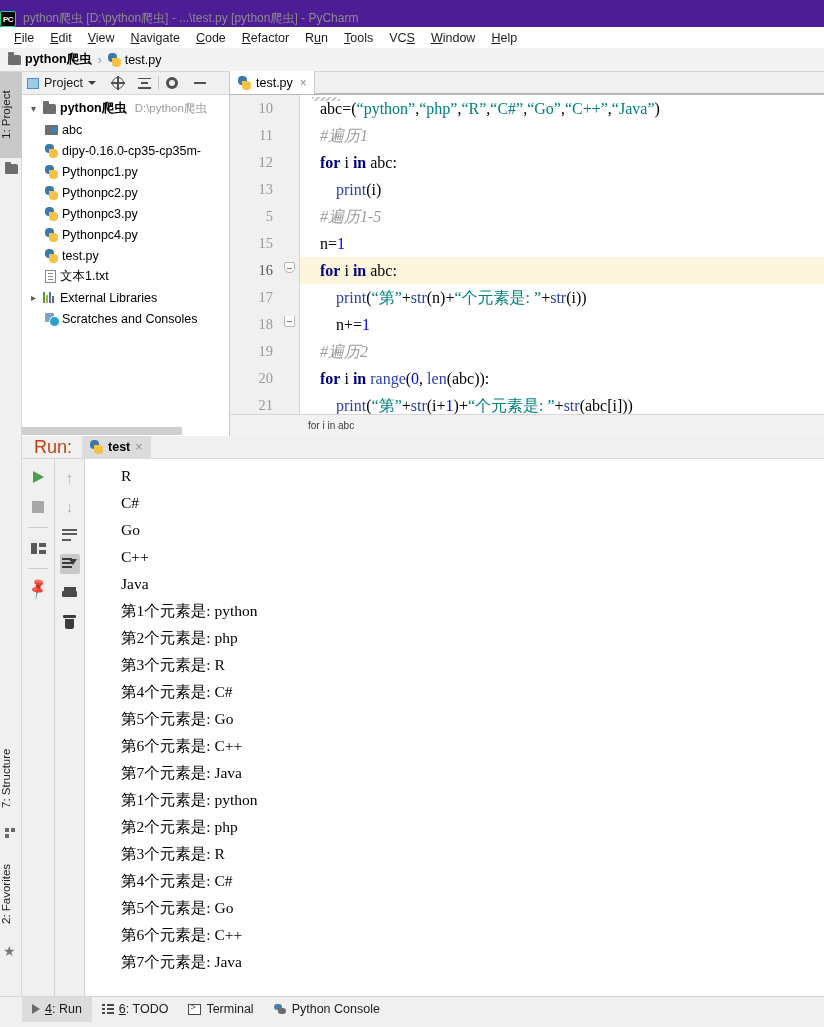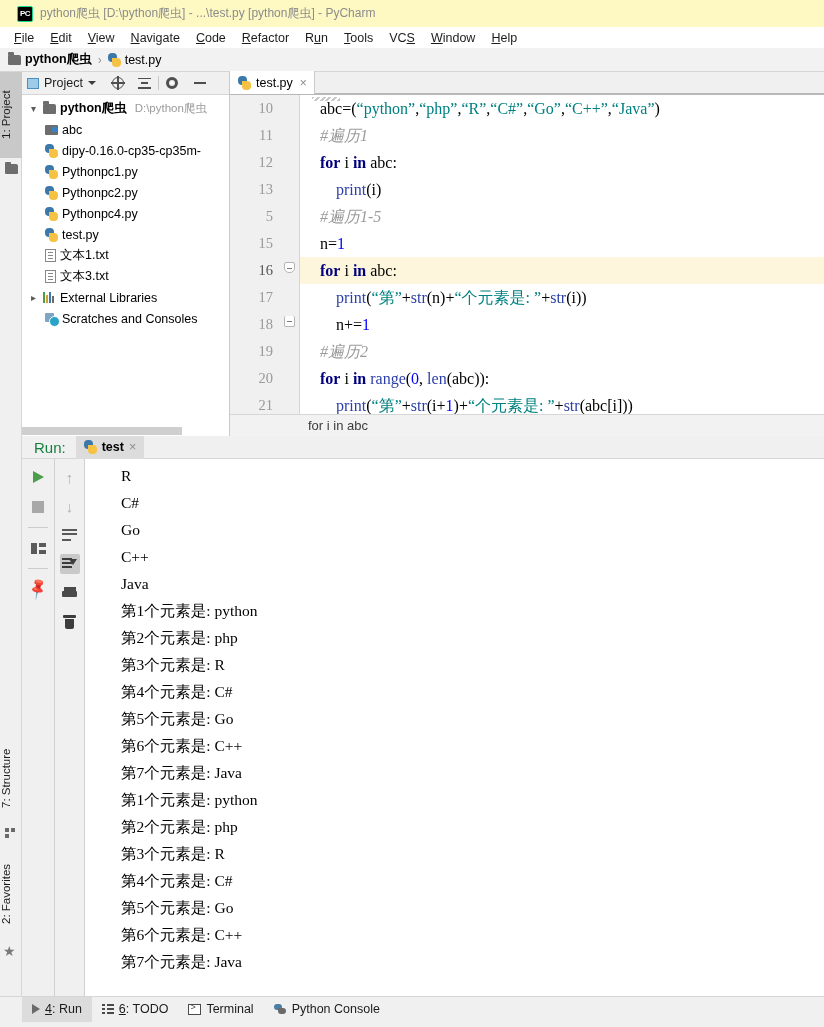--- a/index.html
+++ b/index.html
@@ -10,22 +10,22 @@
     background: #f2f2f2;
     font-family: "Liberation Sans", sans-serif;
     font-size: 12px;
     color: #000;
     -webkit-font-smoothing: none;
   }
   .app { position: relative; width: 824px; height: 1027px; background: #f0f0f0; }
 
   
   .titlebar {
-    height: 27px; display: flex; align-items: center;
-    background: #fef9c3; padding-left: 17px;
+    height: 27px; display: flex; align-items: flex-end;
+    background: #4c1d95; padding-left: 0;
   }
   .pc-logo {
     width: 16px; height: 16px; background: #000;
     border: 1.5px solid #21d789; border-radius: 2px;
     color: #fff; font-size: 8px; font-weight: bold;
     display: flex; align-items: center; justify-content: center;
     letter-spacing: -0.5px; margin-right: 7px;
   }
   .title-text { font-size: 12px; color: #8c8c8c; white-space: nowrap; }
 
@@ -201,32 +201,32 @@
   .cm { color:#9b9b9b; font-style: italic; }  
   .pl { color:#000; }
 
   .top-squiggle {
     position:absolute; left:12px; top:2px; width:28px; height:4px;
     background: repeating-linear-gradient(135deg,#c9c9c9 0 2px,transparent 2px 4px);
   }
 
   .statusline {
     height: 22px; background:#f2f2f2; border-top:1px solid #d6d6d6;
-    display:flex; align-items:center; padding-left:78px; font-size:13px; color:#3c3c3c;
+    display:flex; align-items:center; padding-left:78px; font-size:10px; color:#3c3c3c;
   }
 
   
   .run-row { display:flex; height: 560px; }
   .run-left-strip { width:22px; background:#f0f0f0; position:relative; border-right:1px solid #d6d6d6; }
   .run-main { flex:1; display:flex; flex-direction:column; min-width:0; }
   .run-tabstrip {
     height: 23px; background:#f0f0f0; display:flex; align-items:center;
     border-bottom:1px solid #d6d6d6;
   }
-  .run-label { padding:0 10px 0 12px; font-size:15px; color:#15803d; }
+  .run-label { padding:0 10px 0 12px; font-size:18px; color:#c2410c; }
   .run-tab {
     height:23px; background:#dcdcdc; display:flex; align-items:center; gap:5px;
     padding:0 8px; font-size:12.5px; font-weight:bold; cursor:default;
   }
   .run-tab .close { color:#8c8c8c; font-weight:normal; }
   .run-body { flex:1; display:flex; min-height:0; }
   .run-tools {
     width: 32px; background:#f0f0f0; display:flex; flex-direction:column;
     align-items:center; padding-top:8px; gap:10px; flex:none;
   }
@@ -369,34 +369,34 @@
         <div class="tree-row indent1">
           <span class="ico py-ico"></span>
           <span>Pythonpc1.py</span>
         </div>
         <div class="tree-row indent1">
           <span class="ico py-ico"></span>
           <span>Pythonpc2.py</span>
         </div>
         <div class="tree-row indent1">
           <span class="ico py-ico"></span>
+          <span>Pythonpc3.py</span>
+        </div>
+        <div class="tree-row indent1">
+          <span class="ico py-ico"></span>
           <span>Pythonpc4.py</span>
         </div>
         <div class="tree-row indent1">
           <span class="ico py-ico"></span>
           <span>test.py</span>
         </div>
 
         <div class="tree-row indent1">
           <span class="ico txt-ico"></span>
           <span>文本1.txt</span>
-        </div>
-        <div class="tree-row indent1">
-          <span class="ico txt-ico"></span>
-          <span>文本3.txt</span>
         </div>
 
         <div class="tree-row indent0">
           <span class="chev">▸</span>
           <span class="ico libs-ico">
             <i style="left:0;height:11px;background:#4a9e4a;"></i>
             <i style="left:3px;height:8px;background:#d0a030;"></i>
             <i style="left:6px;height:11px;background:#3c78aa;"></i>
             <i style="left:9px;height:7px;background:#6a6a6a;"></i>
           </span>

